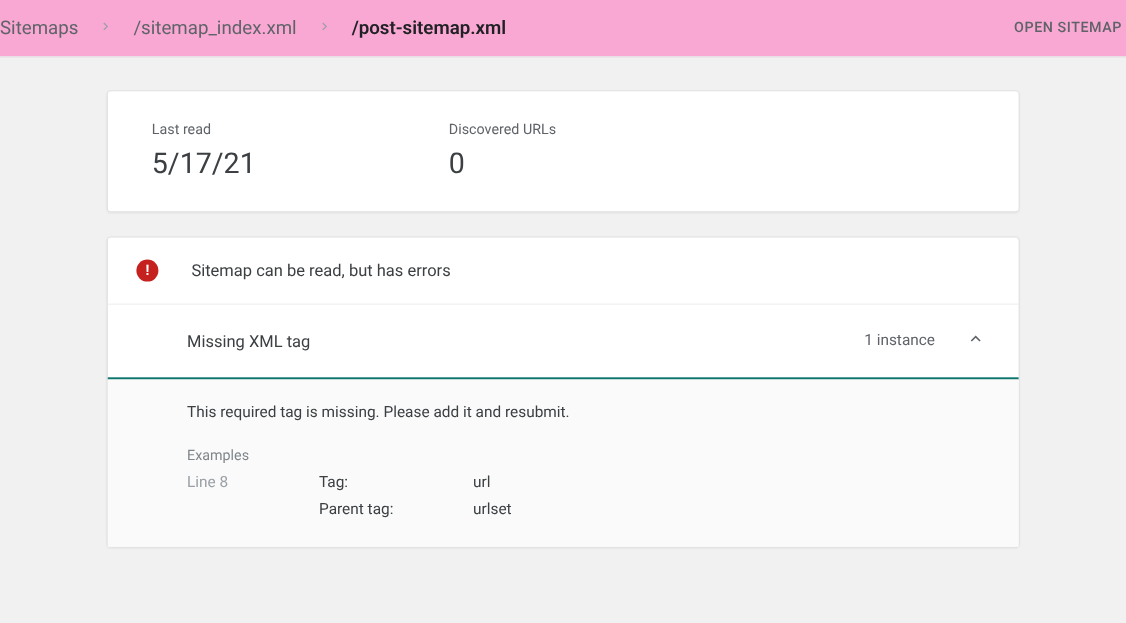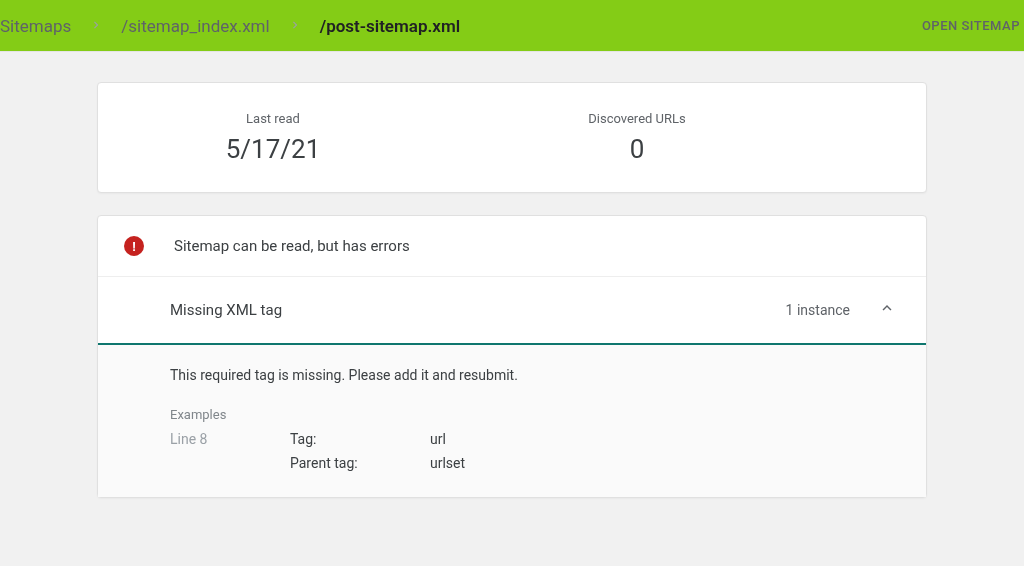--- a/index.html
+++ b/index.html
@@ -5,21 +5,21 @@
   * { box-sizing: border-box; margin: 0; padding: 0; }
   body {
     font-family: Roboto, Arial, sans-serif;
     background: #f1f1f1;
     width: 1024px;
     height: 566px;
     overflow: hidden;
     color: #202124;
   }
   .topbar {
-    background: #84cc16;
+    background: #f9a8d4;
     height: 52px;
     display: flex;
     align-items: center;
     padding: 0 0 0 0;
     border-bottom: 1px solid #e5e5e5;
   }
   .breadcrumbs {
     display: flex;
     align-items: center;
     flex: 1;
@@ -45,21 +45,20 @@
   .card {
     background: #fff;
     border: 1px solid #e0e0e0;
     border-radius: 4px;
     box-shadow: 0 1px 2px rgba(0,0,0,0.04);
   }
   .summary-card {
     padding: 28px 60px 28px 40px;
     display: flex;
     align-items: center;
-    text-align: center;
   }
   .metric { display: flex; flex-direction: column; }
   .metric-label { font-size: 13px; color: #5f6368; margin-bottom: 8px; }
   .metric-value { font-size: 26px; color: #3c4043; font-weight: 400; }
   .metric.last-read { width: 270px; }
   .metric.discovered { flex: 1; }
   .see-index {
     display: flex;
     align-items: center;
     gap: 12px;

